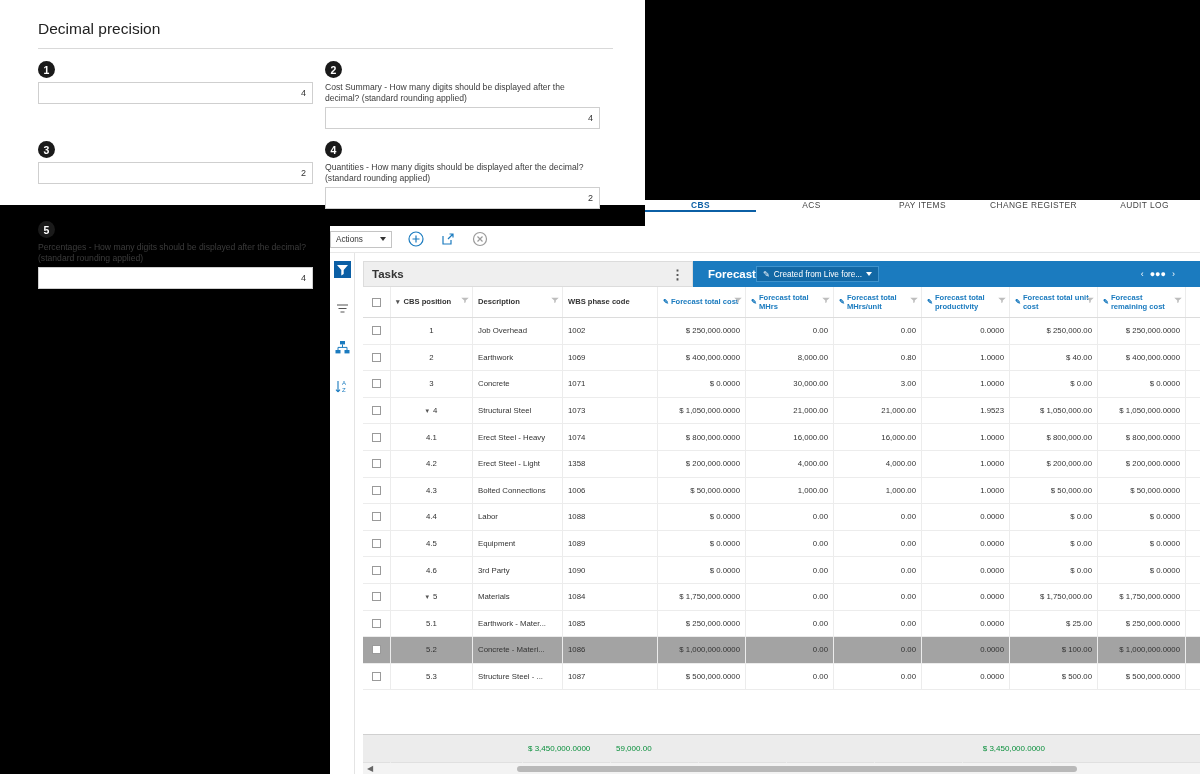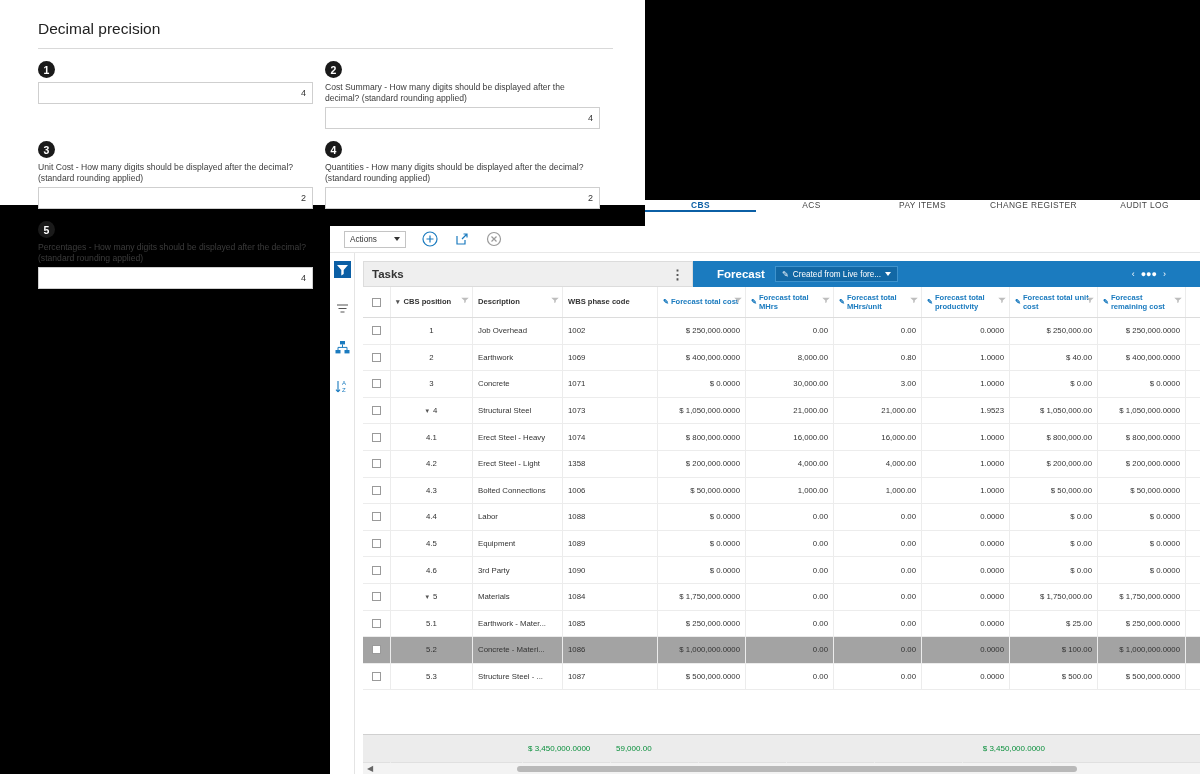--- a/index.html
+++ b/index.html
@@ -59,21 +59,21 @@
   }
   .tab.active { color: #0b5fa5; border-bottom: 2px solid #0b5fa5; font-weight: 600; }
 
   
   .app {
     position: absolute; left: 330px; top: 226px; width: 870px; height: 548px;
     background: #ffffff;
   }
   .toolbar {
     height: 27px; background: #fff; display: flex; align-items: center;
-    padding-left: 14px; gap: 16px; border-bottom: 1px solid #e8e8e8;
+    gap: 16px; border-bottom: 1px solid #e8e8e8;
   }
   .actions-btn {
     width: 62px; height: 17px; border: 1px solid #c4c4c4; background: #fff;
     font-size: 8.2px; color: #333; display: flex; align-items: center;
     justify-content: space-between; padding: 0 5px; cursor: pointer;
   }
   .caret { width: 0; height: 0; border-left: 3.5px solid transparent;
            border-right: 3.5px solid transparent; border-top: 4px solid #333; }
   .tb-icon { width: 16px; height: 16px; cursor: pointer; }
   .tb-icon svg { display: block; }
@@ -95,21 +95,21 @@
   }
   .grid-header-row { display: flex; }
   .tasks-head {
     width: 330px; height: 26px; background: #efefef; border: 1px solid #dcdcdc;
     display: flex; align-items: center; justify-content: space-between;
     padding: 0 8px; font-size: 11.5px; color: #333; font-weight: 600;
   }
   .kebab { font-size: 13px; color: #555; letter-spacing: 0; cursor: pointer; line-height: 1; }
   .forecast-head {
     flex: 1; height: 26px; background: #1b7bbf; color: #fff;
-    display: flex; align-items: center; padding: 0 24px; gap: 10px; justify-content: center;
+    display: flex; align-items: center; padding: 0 15px;  justify-content: center;
   }
   .forecast-title { font-size: 11.5px; font-weight: 600; }
   .fc-chip {
     background: #1268a5; border: 1px solid #3f93cd; height: 16px;
     display: flex; align-items: center; gap: 4px; padding: 0 6px;
     font-size: 8.2px; color: #fff; cursor: pointer;
   }
   .fc-pager {
     margin-left: auto; display: flex; align-items: center; gap: 6px;
     font-size: 9px; color: #fff; padding-right: 10px;
@@ -180,21 +180,20 @@
       </div>
 
       <div class="field">
         <div class="badge">2</div>
         <div class="field-label">Cost Summary - How many digits should be displayed after the decimal? (standard rounding applied)</div>
         <input class="field-input" value="4" style="">
       </div>
 
       <div class="field">
         <div class="badge">3</div>
-        <div class="field-label">Unit Cost - How many digits should be displayed after the decimal? (standard rounding applied)</div>
         <input class="field-input" value="2" style="">
       </div>
 
       <div class="field">
         <div class="badge">4</div>
         <div class="field-label">Quantities - How many digits should be displayed after the decimal? (standard rounding applied)</div>
         <input class="field-input" value="2" style="">
       </div>
 
       <div class="field">

